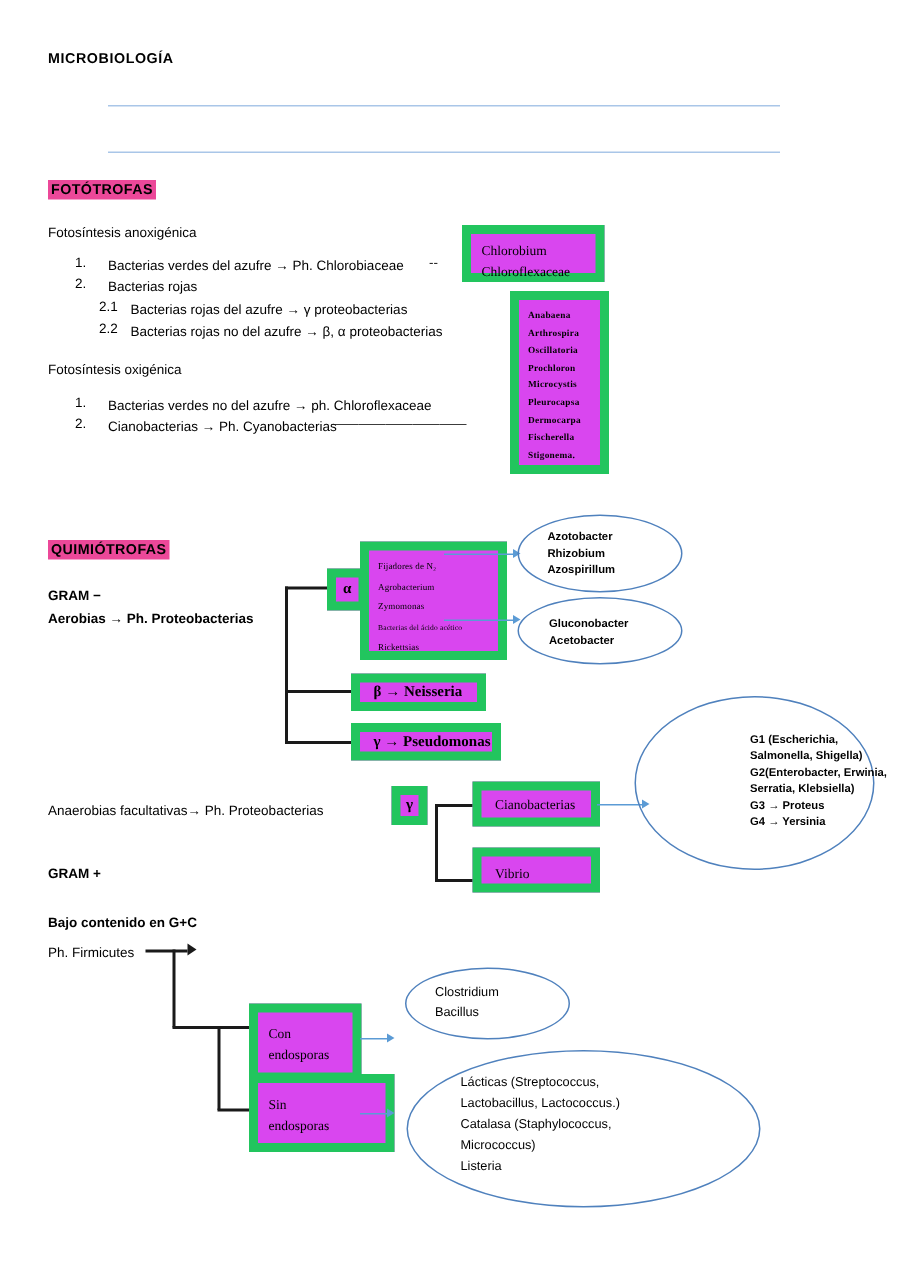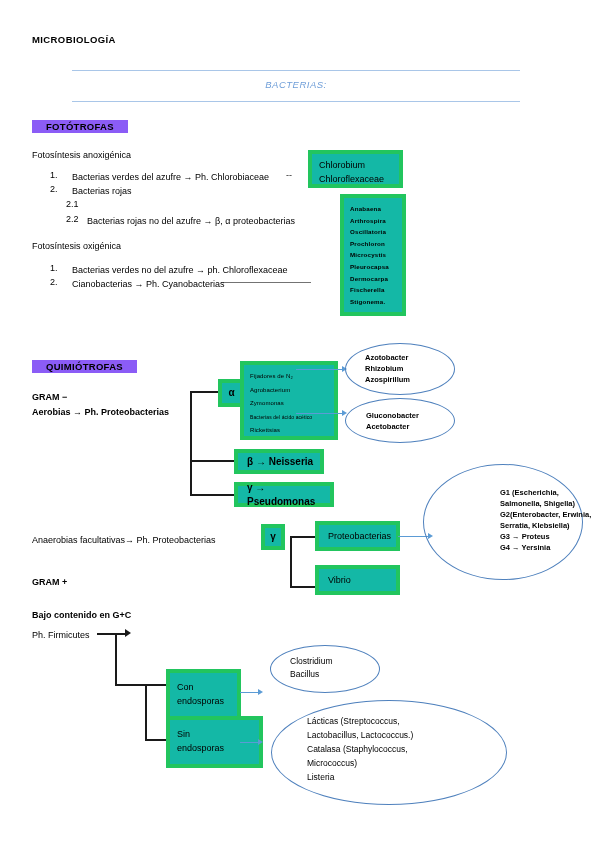--- a/index.html
+++ b/index.html
@@ -42,22 +42,22 @@
     font-size: 9.5px;
     font-style: italic;
     color: #6f9ed8;
     letter-spacing: 0.5px;
   }
 
   
   .section-head {
     font-size: 9.5px;
     font-weight: bold;
-    background: #8b5cf6;
-    padding: 1px 14px;
+    background: #ec4899;
+    padding: 1px 2px;
     letter-spacing: 0.3px;
     white-space: nowrap;
   }
   #head-fototrofas { left: 32px; top: 120px; }
   #head-quimiotrofas { left: 32px; top: 360px; }
 
   
   .txt {
     font-size: 9px;
     line-height: 14px;
@@ -66,25 +66,26 @@
   .txt-b { font-weight: bold; }
 
   
   .li-num {
     font-size: 9px;
     white-space: nowrap;
   }
 
   
   .box {
-    border: 4px solid #22c55e;
-    background: #14b8a6;
+    border: 6px solid #22c55e;
+    background: #d946ef;
     box-sizing: border-box;
     font-size: 9px;
     line-height: 14px;
+    font-family: Liberation Serif, serif;
   }
   .box-pad { padding: 4px 7px; }
   .box-center {
     display: flex;
     align-items: center;
     padding-left: 9px;
     font-size: 10px;
     font-weight: bold;
   }
 
@@ -138,34 +139,34 @@
     color: #1a1a1a;
   }
 </style>
 </head>
 <body>
 
 <div id="page">
 
   <div class="abs" id="doc-title">MICROBIOLOGÍA</div>
   <div class="abs hrule" id="rule-top"></div>
-  <div class="abs" id="bacterias-title">BACTERIAS:</div>
   <div class="abs hrule" id="rule-bottom"></div>
 
   <div class="abs section-head" id="head-fototrofas">FOTÓTROFAS</div>
 
   <div class="abs txt" style="left:32px; top:148px;">Fotosíntesis anoxigénica</div>
 
   <div class="abs li-num" style="left:50px; top:170px;">1.</div>
   <div class="abs txt" style="left:72px; top:170px;">Bacterias verdes del azufre → Ph. Chlorobiaceae</div>
 
   <div class="abs li-num" style="left:50px; top:184px;">2.</div>
   <div class="abs txt" style="left:72px; top:184px;">Bacterias rojas</div>
 
   <div class="abs li-num" style="left:66px; top:199px;">2.1</div>
+  <div class="abs txt" style="left:87px; top:199px;">Bacterias rojas del azufre → γ proteobacterias</div>
 
   <div class="abs li-num" style="left:66px; top:214px;">2.2</div>
   <div class="abs txt" style="left:87px; top:214px;">Bacterias rojas no del azufre → β, α proteobacterias</div>
 
   <div class="abs txt" style="left:32px; top:239px;">Fotosíntesis oxigénica</div>
 
   <div class="abs li-num" style="left:50px; top:263px;">1.</div>
   <div class="abs txt" style="left:72px; top:263px;">Bacterias verdes no del azufre → ph. Chloroflexaceae</div>
 
   <div class="abs li-num" style="left:50px; top:277px;">2.</div>
@@ -235,21 +236,21 @@
   <div class="abs box box-center" style="left:234px; top:482px; width:100px; height:25px;">γ → Pseudomonas</div>
 
   <div class="abs txt" style="left:32px; top:533px;">Anaerobias facultativas→ Ph. Proteobacterias</div>
 
   <div class="abs box box-center" style="left:261px; top:524px; width:24px; height:26px; justify-content:center; padding-left:0;">γ</div>
 
   <div class="abs ln-v" style="left:290px; top:536px; height:51px;"></div>
   <div class="abs ln-h" style="left:290px; top:536px; width:26px;"></div>
   <div class="abs ln-h" style="left:290px; top:586px; width:26px;"></div>
 
-  <div class="abs box box-center" style="left:315px; top:521px; width:85px; height:30px; font-weight:normal; font-size:9px;">Proteobacterias</div>
+  <div class="abs box box-center" style="left:315px; top:521px; width:85px; height:30px; font-weight:normal; font-size:9px;">Cianobacterias</div>
   <div class="abs box box-center" style="left:315px; top:565px; width:85px; height:30px; font-weight:normal; font-size:9px; align-items:flex-start; padding-top:4px;">Vibrio</div>
 
   <div class="abs ln-blue-h" style="left:398px; top:536px; width:30px;"></div>
   <div class="abs arrow-blue" style="left:428px; top:532.5px;"></div>
 
   <div class="abs ellipse" style="left:423px; top:464px; width:160px; height:116px;"></div>
   <div class="abs ellipse-txt" style="left:452px; top:487px;margin-left:48px;">
     <div>G1 (Escherichia,</div>
     <div>Salmonella, Shigella)</div>
     <div>G2(Enterobacter, Erwinia,</div>

